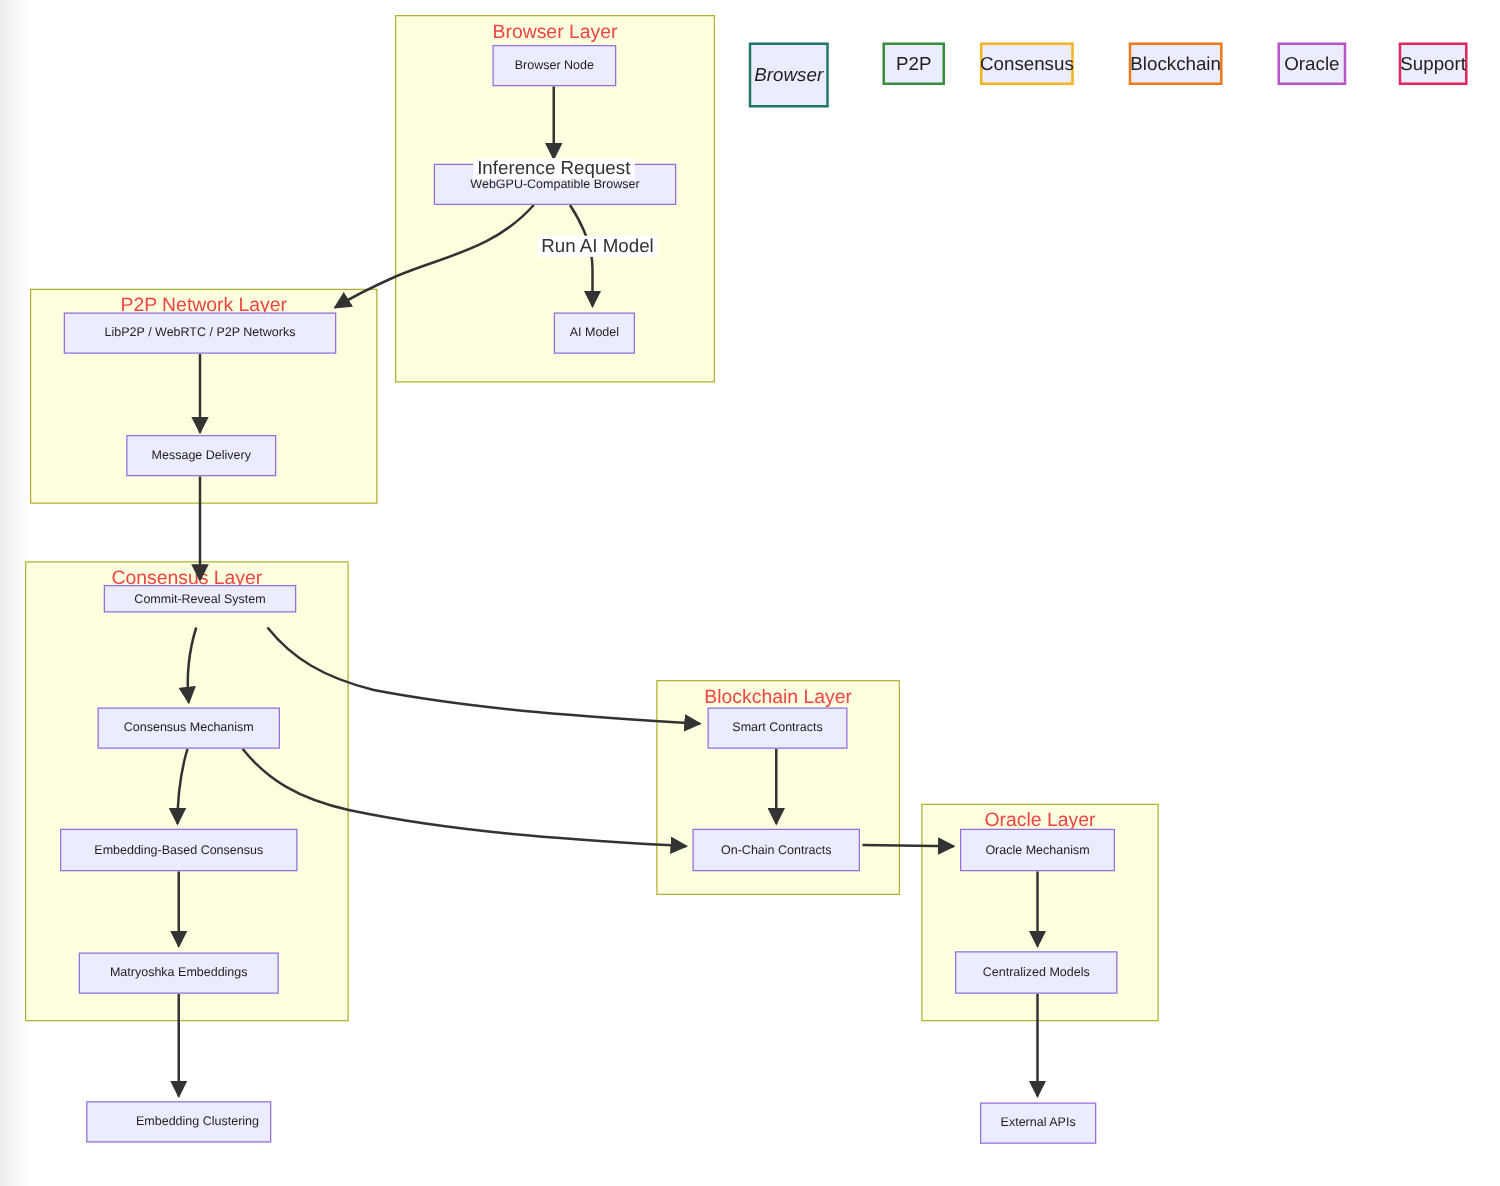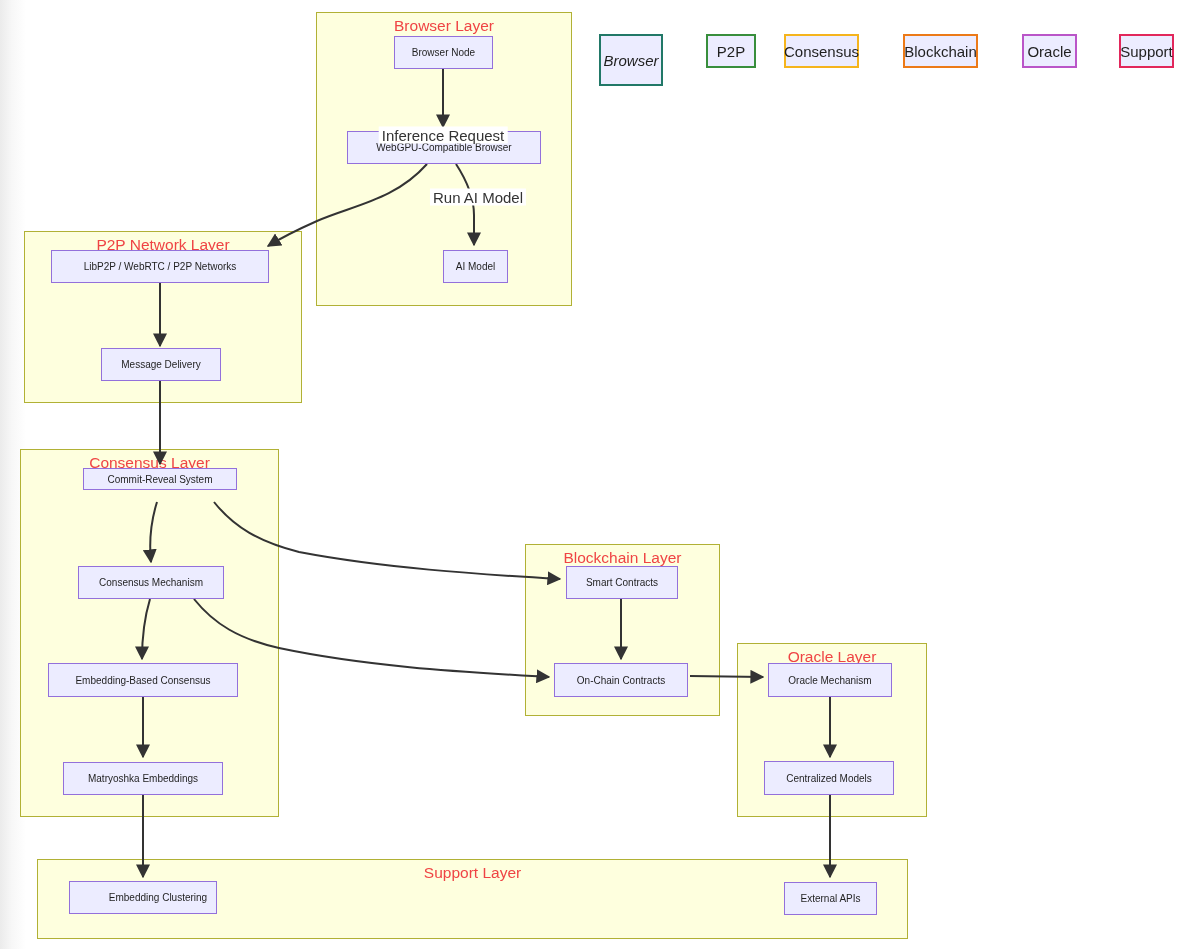--- a/index.html
+++ b/index.html
@@ -96,23 +96,20 @@
   </div>
   <div class="layer" style="left:20px; top:449px; width:257px; height:366px;">
     <div class="layer-title">Consensus Layer</div>
   </div>
   <div class="layer" style="left:525px; top:544px; width:193px; height:170px;">
     <div class="layer-title">Blockchain Layer</div>
   </div>
   <div class="layer" style="left:737px; top:643px; width:188px; height:172px;">
     <div class="layer-title">Oracle Layer</div>
   </div>
-  <div class="layer" style="left:37px; top:859px; width:869px; height:78px;">
-    <div class="layer-title">Support Layer</div>
-  </div>
 
   <svg id="edge-svg" width="1200" height="949" viewBox="0 0 1200 949">
     <defs>
       <marker id="arrow" viewBox="0 0 10 10" refX="9" refY="5" markerWidth="7" markerHeight="7" orient="auto-start-reverse">
         <path d="M0,0 L10,5 L0,10 z" fill="#333333"></path>
       </marker>
     </defs>
     <g fill="none" stroke="#333333" stroke-width="2">
       <path d="M443,69 L443,127" marker-end="url(#arrow)"></path>
       <path d="M456,164 C469,184 474,201 474,215 L474,245" marker-end="url(#arrow)"></path>

